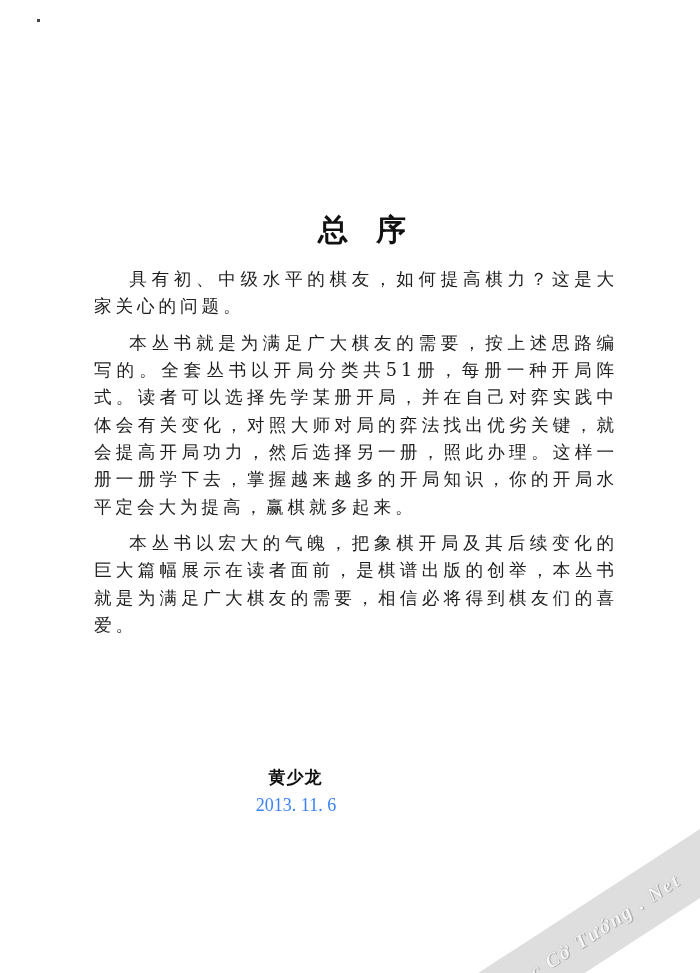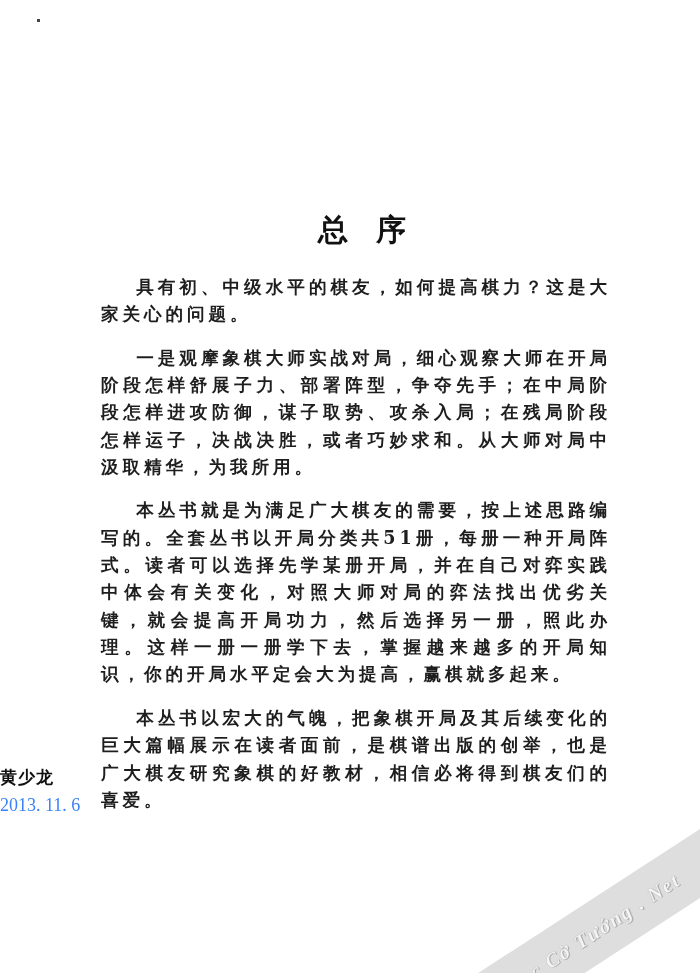--- a/index.html
+++ b/index.html
@@ -42,29 +42,28 @@
       top: 257px;
       left: 85px;
       width: 542px;
       font-size: 17.6px;
       line-height: 27.35px;
       letter-spacing: 3.9px;
       text-align: justify;
       color: #1e1e1e;
     }
     .body-text p {
-      margin: 16px;
+      margin: 9px;
       text-indent: 2em;
-      font-weight: bold;
     }
     .signature {
       position: absolute;
       left: 0;
       width: 590px;
-      text-align: left;
+      text-align: center;
     }
     .sig-name {
       top: 766px;
       font-size: 17px;
       font-weight: bold;
       letter-spacing: 1px;
       color: #111;
       width: 591px;
     }
     .sig-date {
@@ -100,23 +99,22 @@
   </style>
 </head>
 <body>
 
 <div class="speck"></div>
 
 <h1 class="title">总序</h1>
 
 <div class="body-text">
   <p>具有初、中级水平的棋友，如何提高棋力？这是大家关心的问题。</p>
-  <p>一是观摩象棋大师实战对局，细心观察大师在开局阶段怎样舒展子力、部署阵型，争夺先手；在中局阶段怎样进攻防御，谋子取势、攻杀入局；在残局阶段怎样运子，决战决胜，或者巧妙求和。从大师对局中汲取精华，为我所用。</p>
   <p>本丛书就是为满足广大棋友的需要，按上述思路编写的。全套丛书以开局分类共51册，每册一种开局阵式。读者可以选择先学某册开局，并在自己对弈实践中体会有关变化，对照大师对局的弈法找出优劣关键，就会提高开局功力，然后选择另一册，照此办理。这样一册一册学下去，掌握越来越多的开局知识，你的开局水平定会大为提高，赢棋就多起来。</p>
-  <p>本丛书以宏大的气魄，把象棋开局及其后续变化的巨大篇幅展示在读者面前，是棋谱出版的创举，也是广大棋友研究象棋的好教材，相信必将得到棋友们的喜爱。</p>
+  <p>本丛书以宏大的气魄，把象棋开局及其后续变化的巨大篇幅展示在读者面前，是棋谱出版的创举，本丛书就是为满足广大棋友的需要，相信必将得到棋友们的喜爱。</p>
 </div>
 
 <div class="signature sig-name">黄少龙</div>
 <div class="signature sig-date">2013. 11. 6</div>
 
 <div class="watermark">
   <span>Học Cờ Tướng . Net</span>
 </div>
 
 </body></html>

